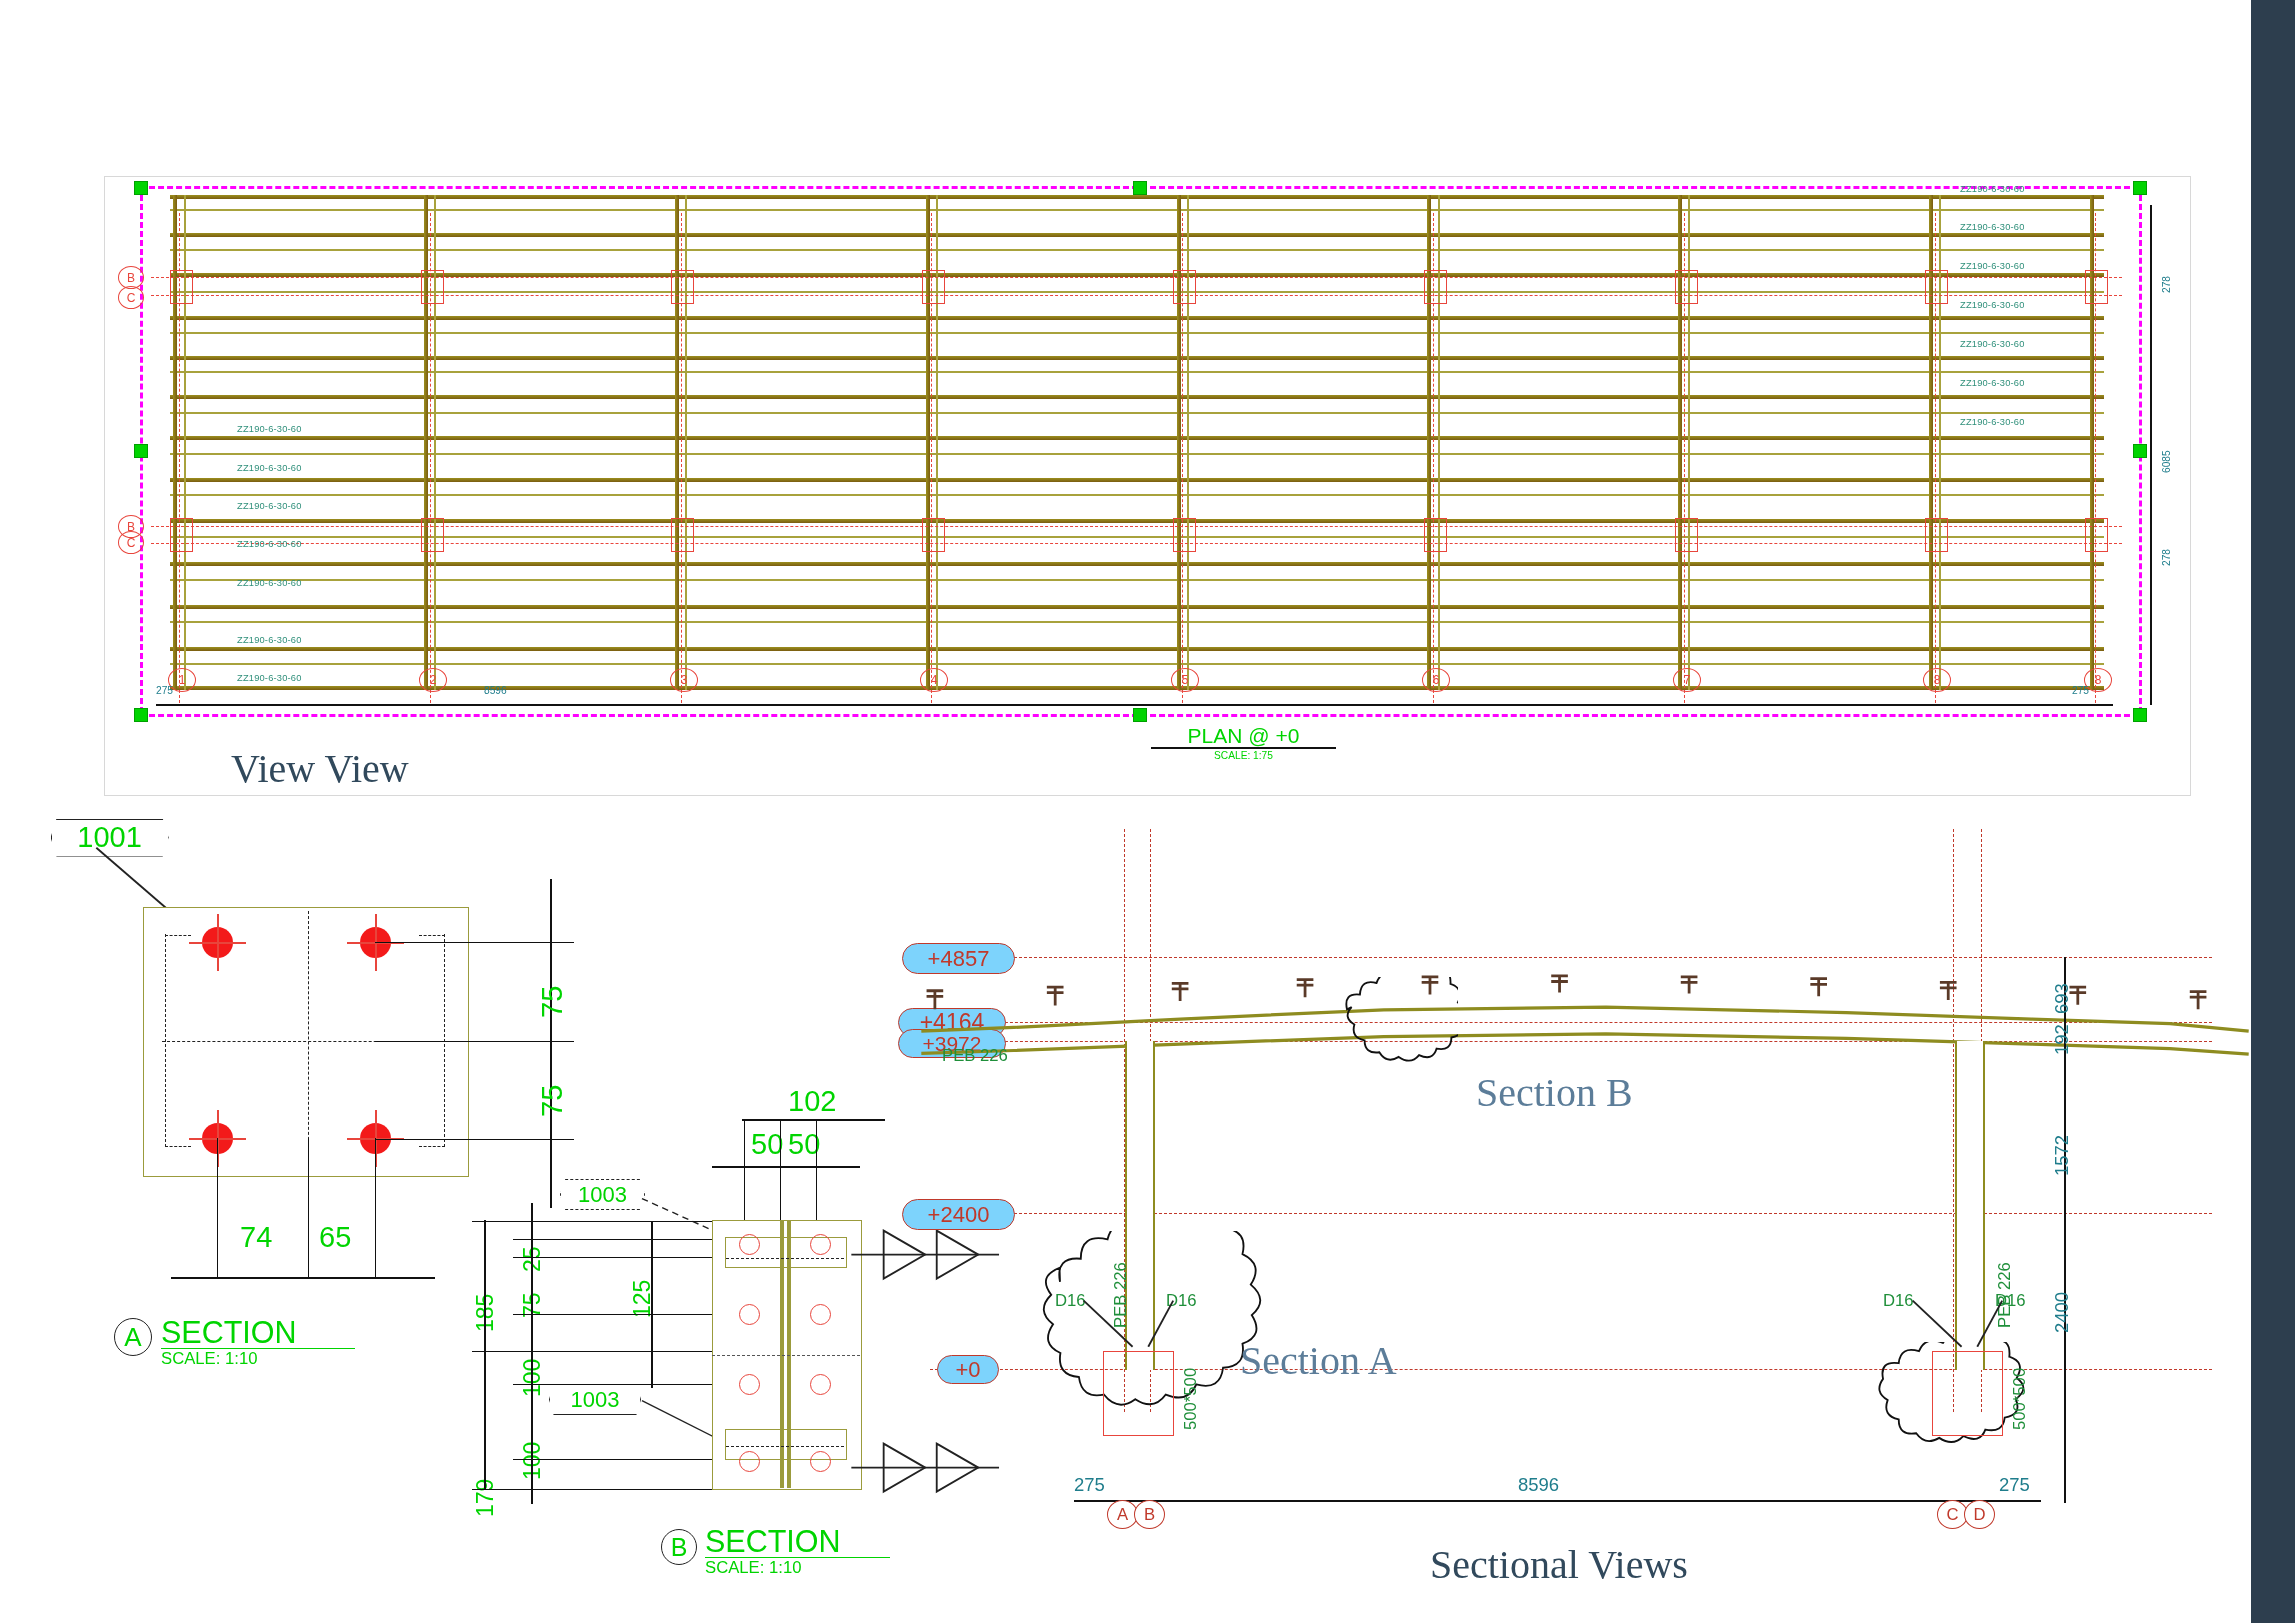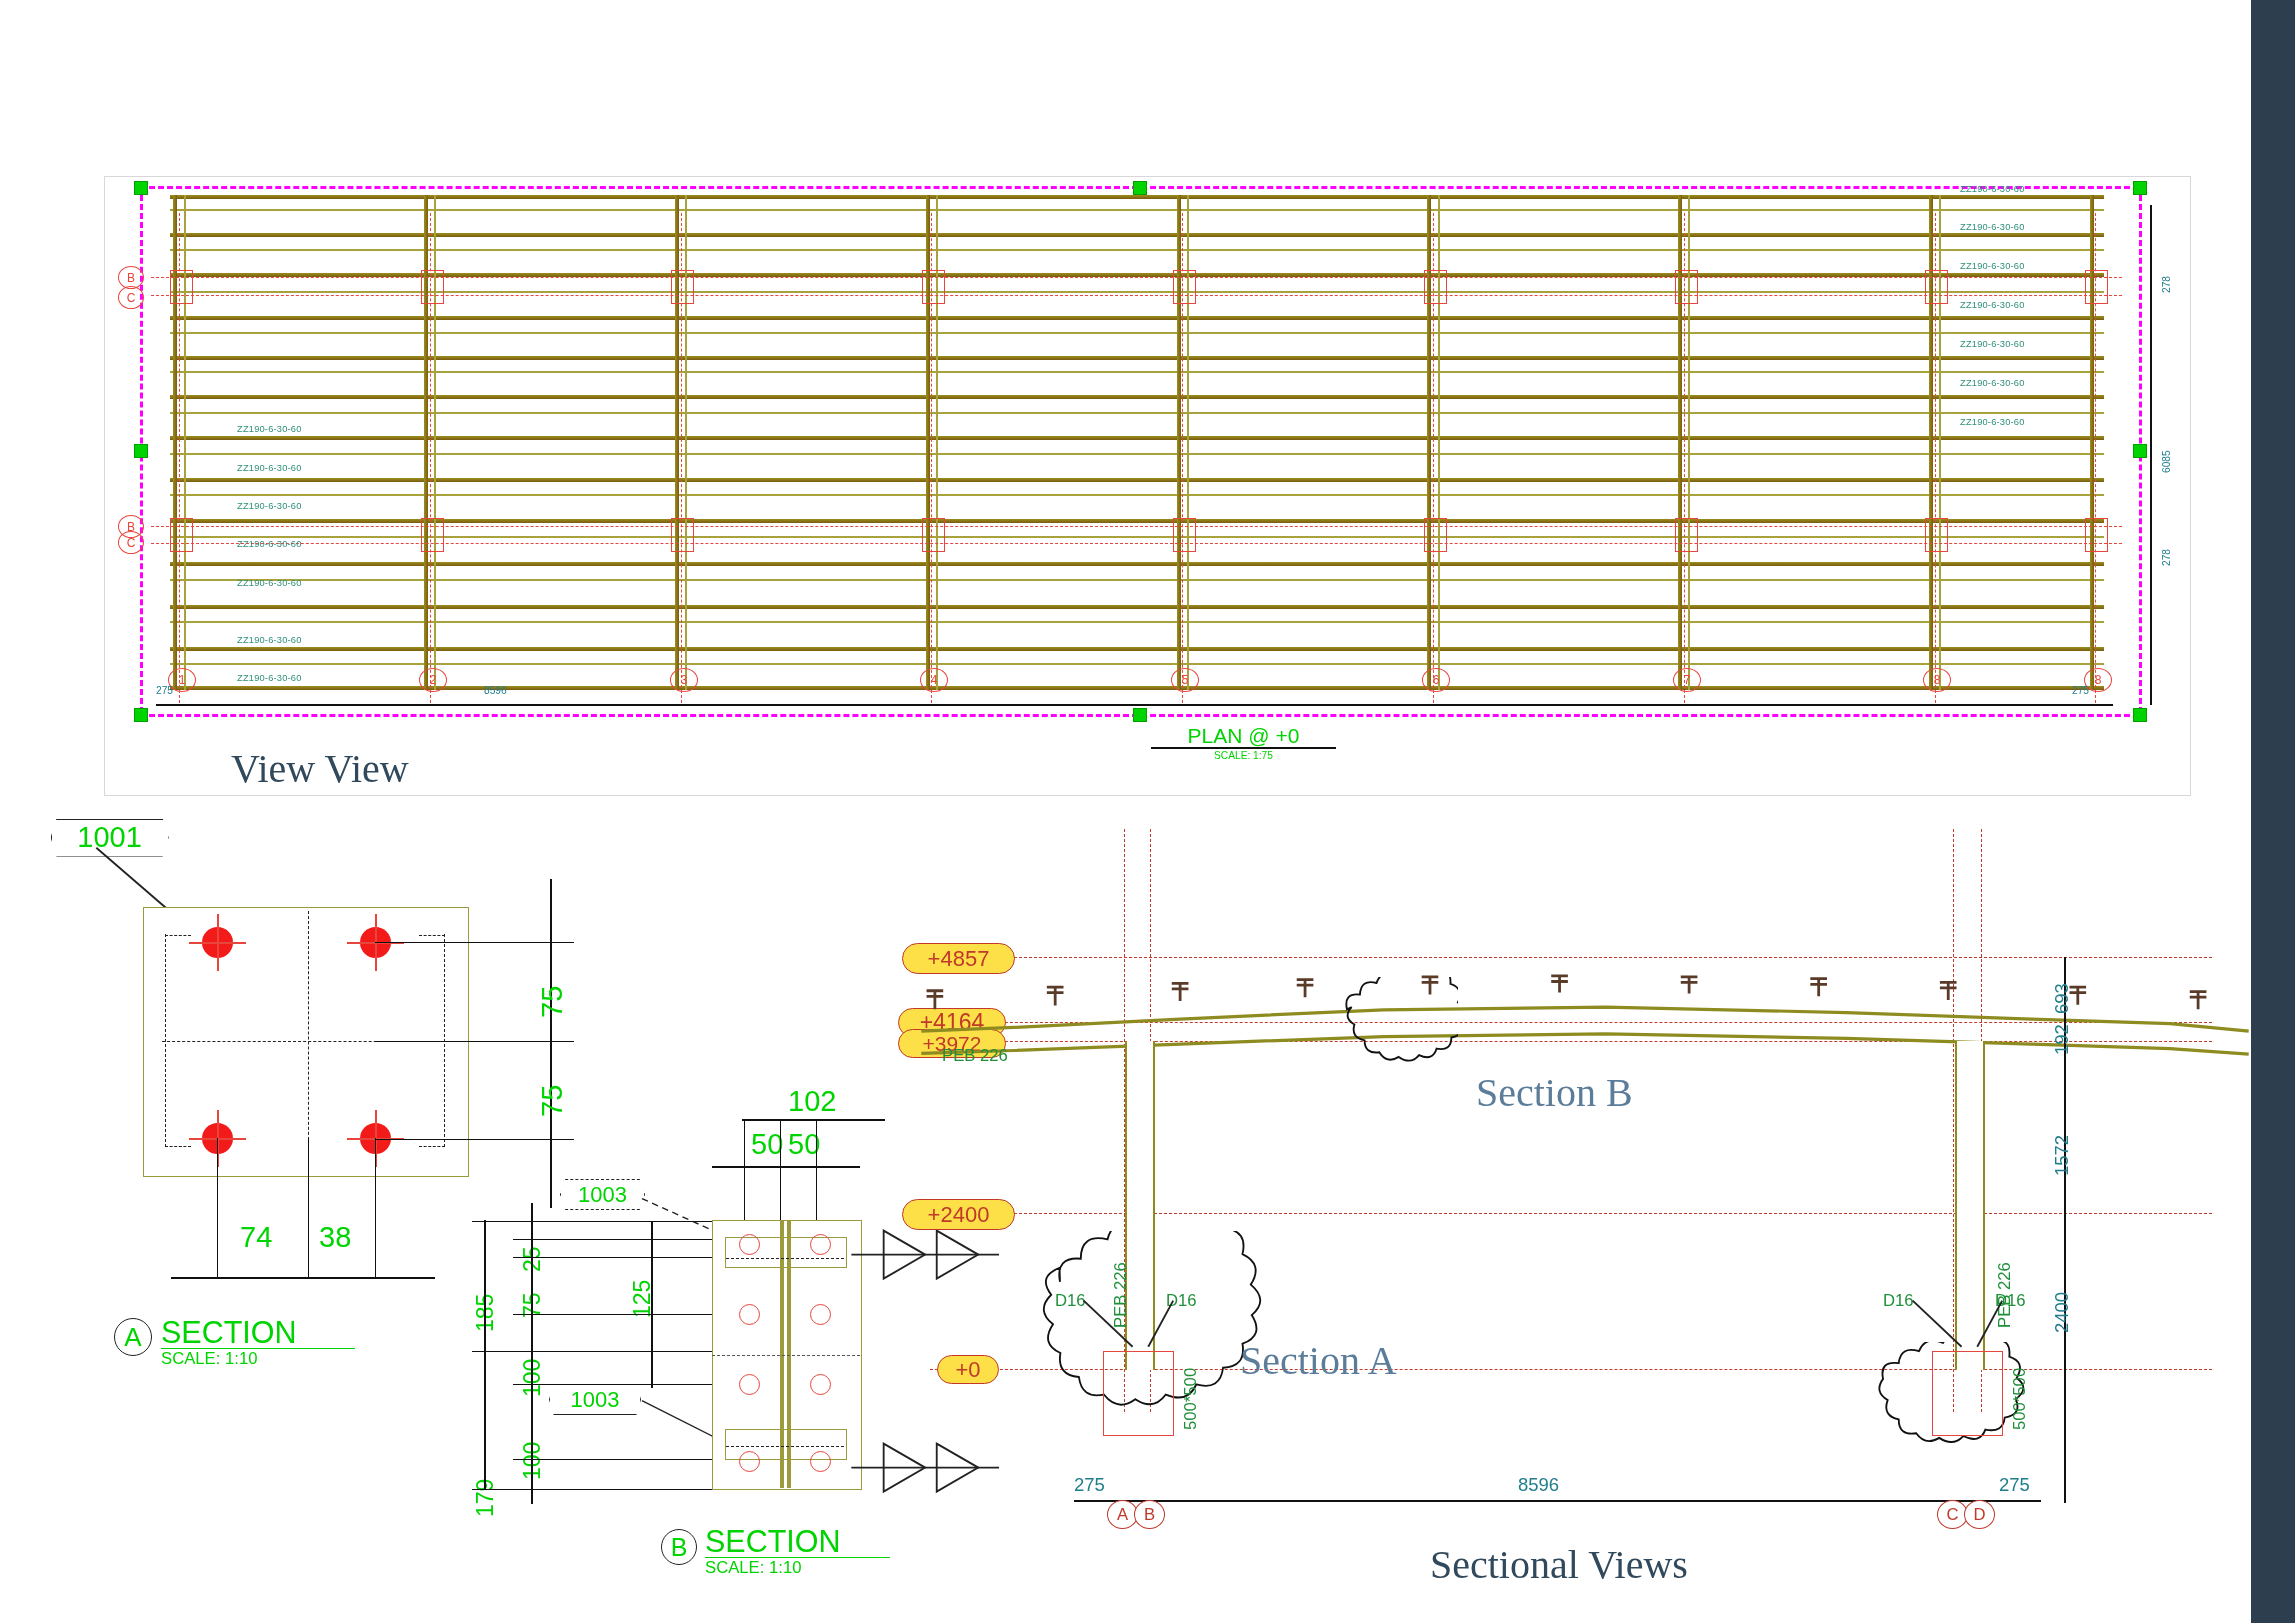--- a/index.html
+++ b/index.html
@@ -93,21 +93,21 @@
     display:flex;align-items:center;justify-content:center;
   }
   
   .detB{position:absolute;left:453px;top:1073px;width:518px;height:514px;}
   .bhole{position:absolute;border:1.4px solid #e8453c;border-radius:50%;}
   
   .secview{position:absolute;left:870px;top:824px;width:1342px;height:777px;}
   .lvl{
     position:absolute;border:1.9px solid #c0392b;border-radius:18.5px;
     color:#c0392b;font-family:"Liberation Sans",sans-serif;
-    display:flex;align-items:center;justify-content:center;background:#fde047;
+    display:flex;align-items:center;justify-content:center;background:#7dd3fc;
     white-space:nowrap;
   }
   .dashdot-h{position:absolute;height:0;border-top:1.9px dashed #c0392b;}
   .dashdot-v{position:absolute;width:0;border-left:1.9px dashed #c0392b;}
   .col{position:absolute;background:#fff;border-left:2.3px solid #8e8c20;border-right:2.3px solid #8e8c20;}
   .dimtxt-b{
     position:absolute;color:#1f7d8c;font-family:"Liberation Sans",sans-serif;
     font-size:18.5px;white-space:nowrap;
   }
   .dimtxt-b.v{transform-origin:0 0;transform:rotate(-90deg);}
@@ -314,21 +314,21 @@
     <div class="dimline" style="left:329px;top:325px;width:199px;height:1.4px;"></div>
     <div class="dimline" style="left:504px;top:65px;width:1.9px;height:329px;"></div>
     <div class="dimtxt v" style="left:490px;top:204px;">75</div>
     <div class="dimtxt v" style="left:490px;top:303px;">75</div>
 
     <div class="dimline" style="left:171px;top:324px;width:1.4px;height:139px;"></div>
     <div class="dimline" style="left:262px;top:324px;width:1.4px;height:139px;"></div>
     <div class="dimline" style="left:329px;top:324px;width:1.4px;height:139px;"></div>
     <div class="dimline" style="left:125px;top:463px;width:264px;height:1.9px;"></div>
     <div class="dimtxt" style="left:194px;top:407px;">74</div>
-    <div class="dimtxt" style="left:273px;top:407px;">38</div>
+    <div class="dimtxt" style="left:273px;top:407px;">65</div>
 
     <div class="circleltr" style="left:68px;top:504px;width:36px;height:36px;font-size:26px;">A</div>
     <div class="sectitle" style="left:115px;top:503px;width:194px;">
       <span class="main">SECTION</span>
       <div class="rule"></div>
       <span class="sub">SCALE: 1:10</span>
     </div>
   </div>
 
   <div class="detB">

